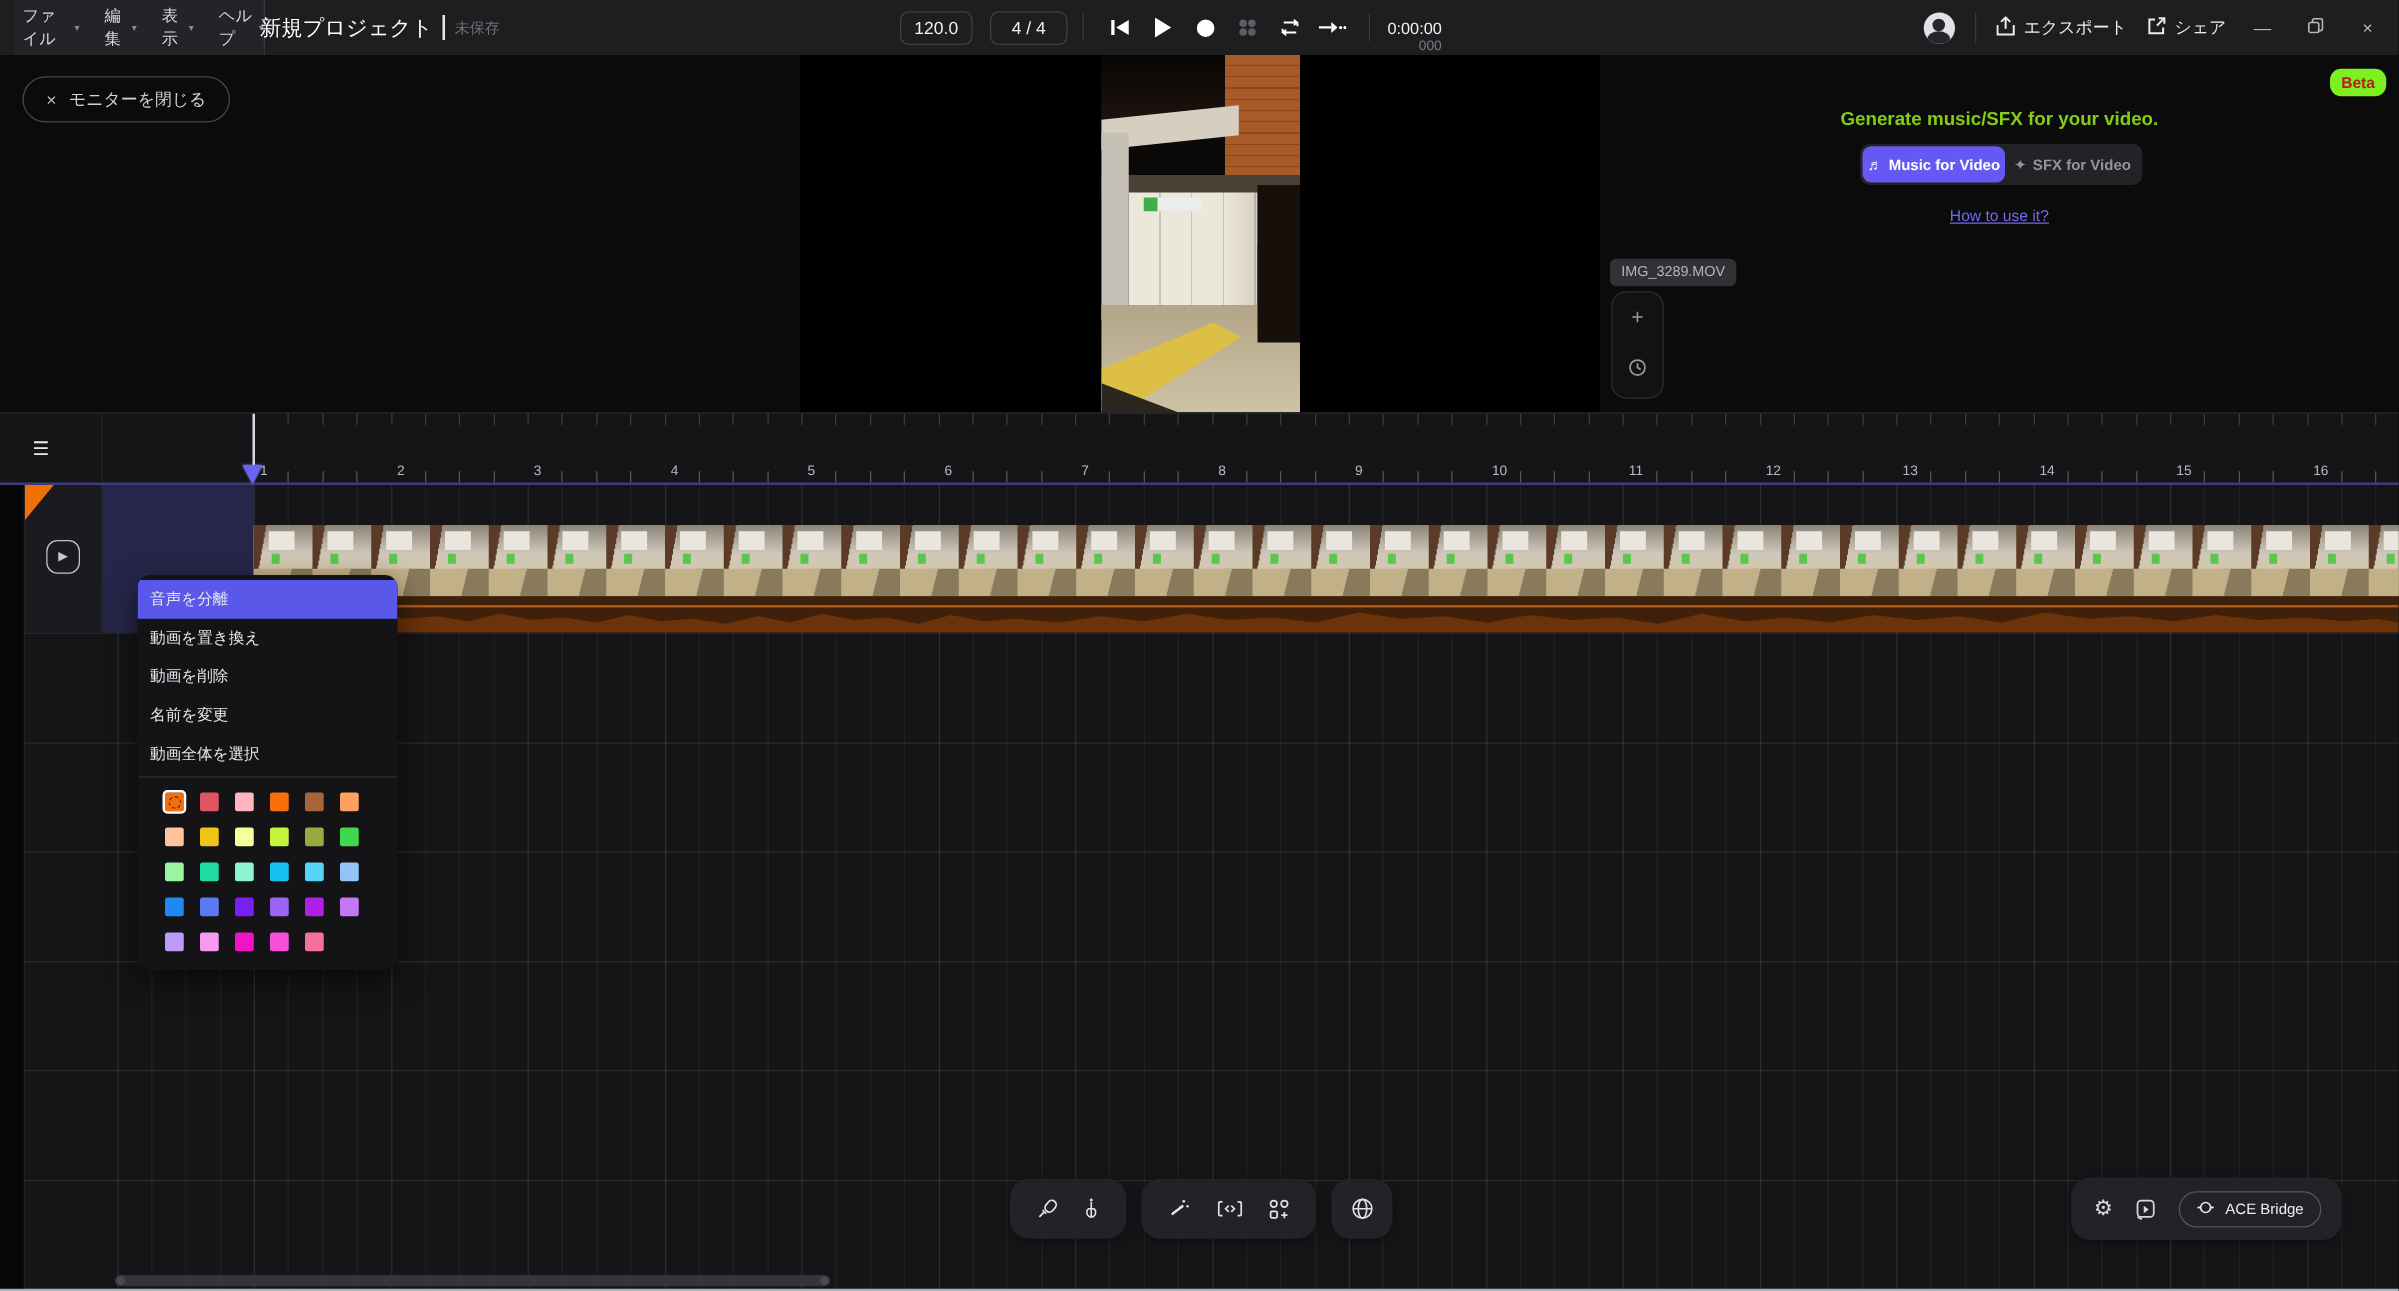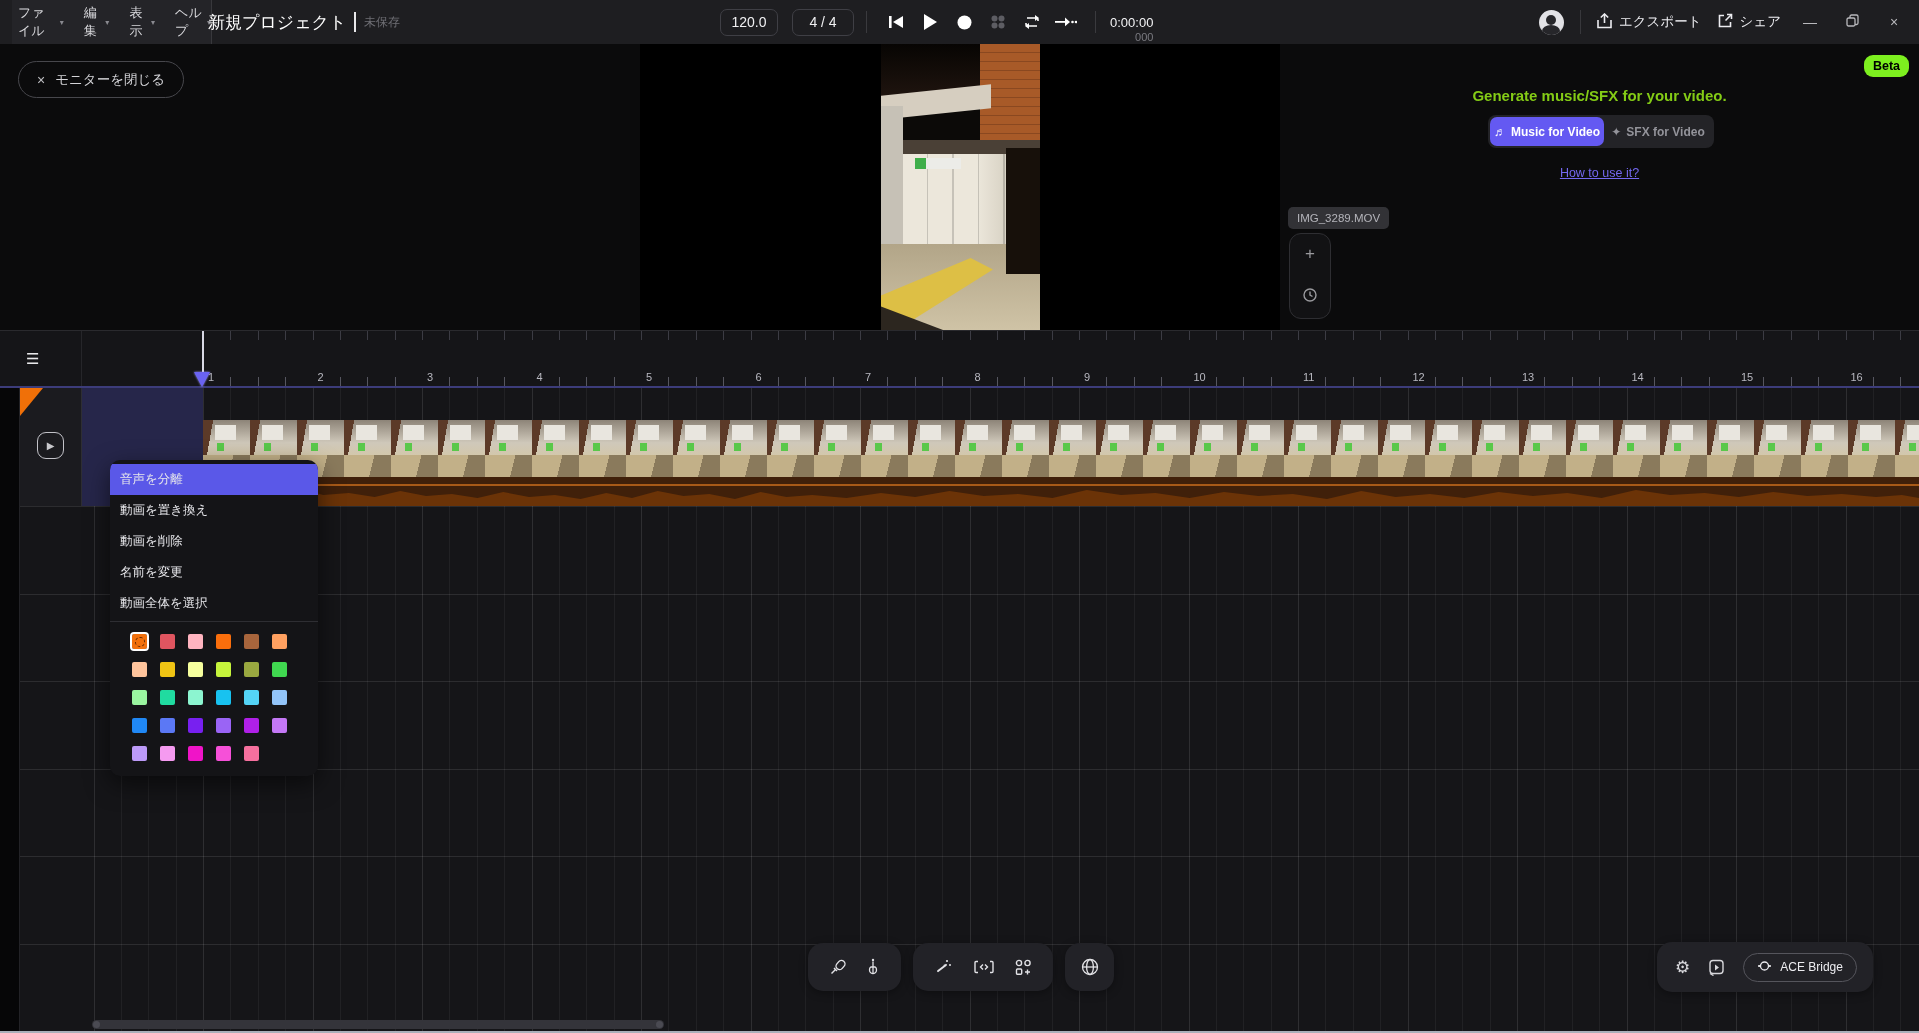--- a/index.html
+++ b/index.html
@@ -59,21 +59,21 @@
     background:repeating-linear-gradient(90deg,transparent 0 24px,rgba(0,0,0,.16) 24px 25.5px); }
   .v-sign { position:absolute; left:34px; top:114px; width:46px; height:11px; background:#ecece8; border-left:11px solid #3fae4a; }
   .v-floor { position:absolute; left:0; bottom:0; width:100%; height:86px; background:linear-gradient(180deg,#b2a588,#cfc3a6); }
   .v-tactile { position:absolute; left:0; bottom:0; width:112px; height:72px; background:#ddbf45;
     clip-path:polygon(0 52%,80% 0,100% 16%,14% 100%,0 88%); }
   .v-edge { position:absolute; left:0; bottom:0; width:62px; height:36px; background:#2c261f; clip-path:polygon(0 35%,100% 100%,0 100%); }
   .v-rightdark { position:absolute; right:0; bottom:56px; width:34px; height:126px; background:#17100a; }
 
   
   #gen-panel { position:absolute; left:1280px; top:0; width:639px; height:286px; }
-  #beta-badge { position:absolute; right:10px; top:11px; padding:4px 9px; background:#7df01f; color:#000000;
+  #beta-badge { position:absolute; right:10px; top:11px; padding:4px 9px; background:#7df01f; color:#b91c1c;
     font-size:12.5px; font-weight:bold; border-radius:9px; }
   #gen-title { position:absolute; left:0; width:639px; top:43px; text-align:center; font-size:15px; font-weight:bold; color:#84cc16; }
   #gen-tabs { position:absolute; left:208px; top:71px; width:226px; height:33px; background:#232327; border-radius:8px;
     display:flex; padding:2px; }
   #music-tab { flex:0 0 114px; background:#6459f2; border-radius:7px; display:flex; align-items:center; justify-content:center;
     gap:5px; font-size:12px; font-weight:bold; color:#fff; }
   #sfx-tab { flex:1; display:flex; align-items:center; justify-content:center; gap:5px; font-size:12px; font-weight:bold; color:#93939a; }
   #help-link { position:absolute; left:0; width:639px; top:122px; text-align:center; font-size:12.5px; color:#7468f0;
     text-decoration:underline; }
   #file-chip { position:absolute; left:8px; top:163px; height:22px; padding:0 9px; background:#323236; border-radius:5px;

